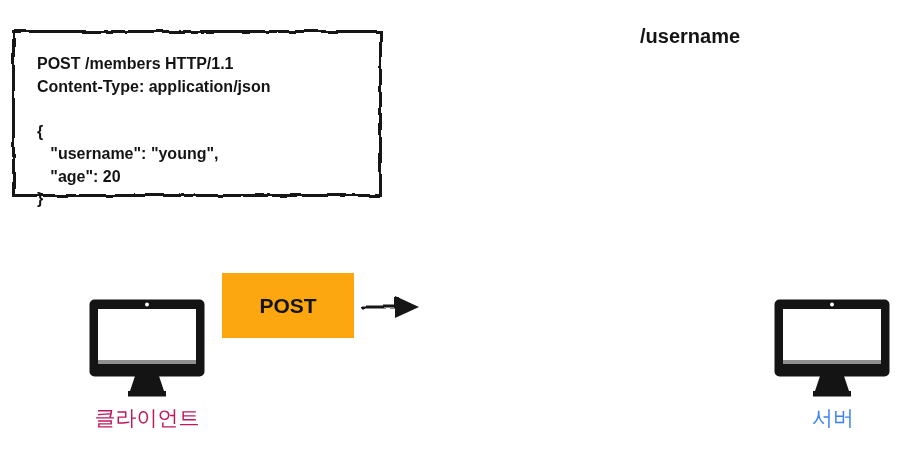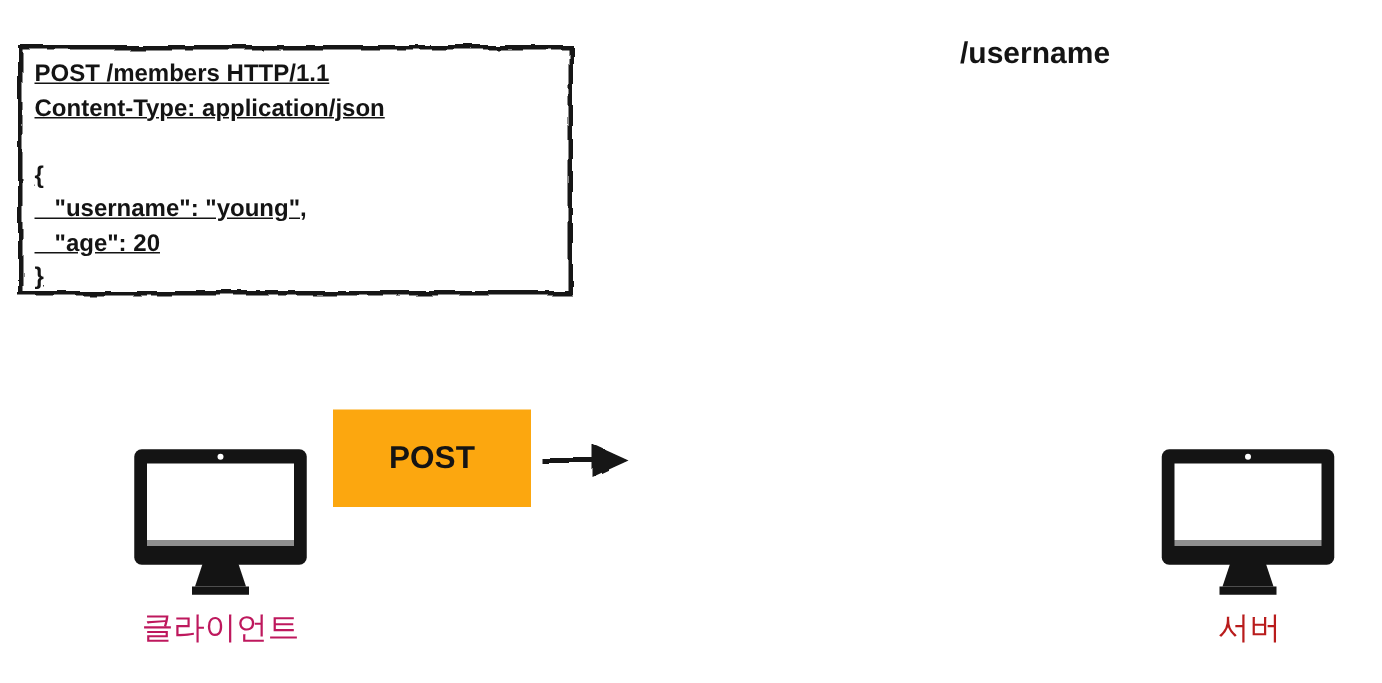--- a/index.html
+++ b/index.html
@@ -17,29 +17,28 @@
     position: absolute;
     left: 12px; top: 30px;
     width: 370px; height: 167px;
   }
   .request-box .box-border {
     position: absolute;
     left: -4px; top: -4px;
   }
   .request-box pre.code {
     position: relative;
-    margin: 2px;
+    margin: 16px;
     padding: 7px 0 0 9px;
     font-family: "Liberation Sans", sans-serif;
     font-weight: bold;
     font-size: 16px;
     line-height: 22.5px;
     color: #141414;
     white-space: pre;
-    text-decoration: underline;
   }
 
   
   .path-label {
     position: absolute;
     left: 640px; top: 25px;
     font-weight: bold;
     font-size: 20px;
     color: #141414;
   }
@@ -133,15 +132,15 @@
   <svg class="monitor server" width="118" height="100" viewBox="0 0 118 100">
     <rect x="1.5" y="1.5" width="115" height="77" rx="5" fill="#141414"></rect>
     <rect x="10" y="11" width="98" height="51" fill="#ffffff"></rect>
     <rect x="10" y="62" width="98" height="4" fill="#8f8f8f"></rect>
     <circle cx="59" cy="6.5" r="2" fill="#ffffff"></circle>
     <polygon points="47,78 71,78 76,93 42,93" fill="#141414"></polygon>
     <rect x="40" y="93" width="38" height="5.5" fill="#141414"></rect>
   </svg>
 
   <div class="node-label client" style="color: #be185d;">클라이언트</div>
-  <div class="node-label server" style="color: #b91c1c; text-align: right;">서버</div>
+  <div class="node-label server" style="color: #3b82f6; text-align: right;">서버</div>
 
 </div>
 
 </body></html>

